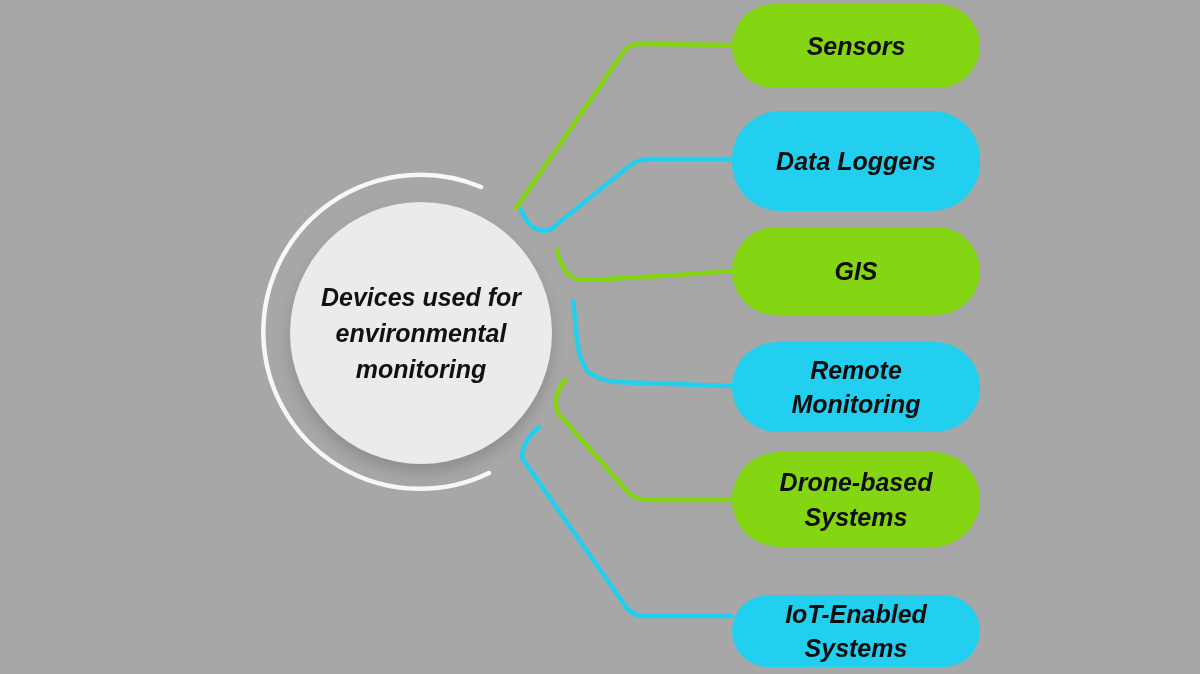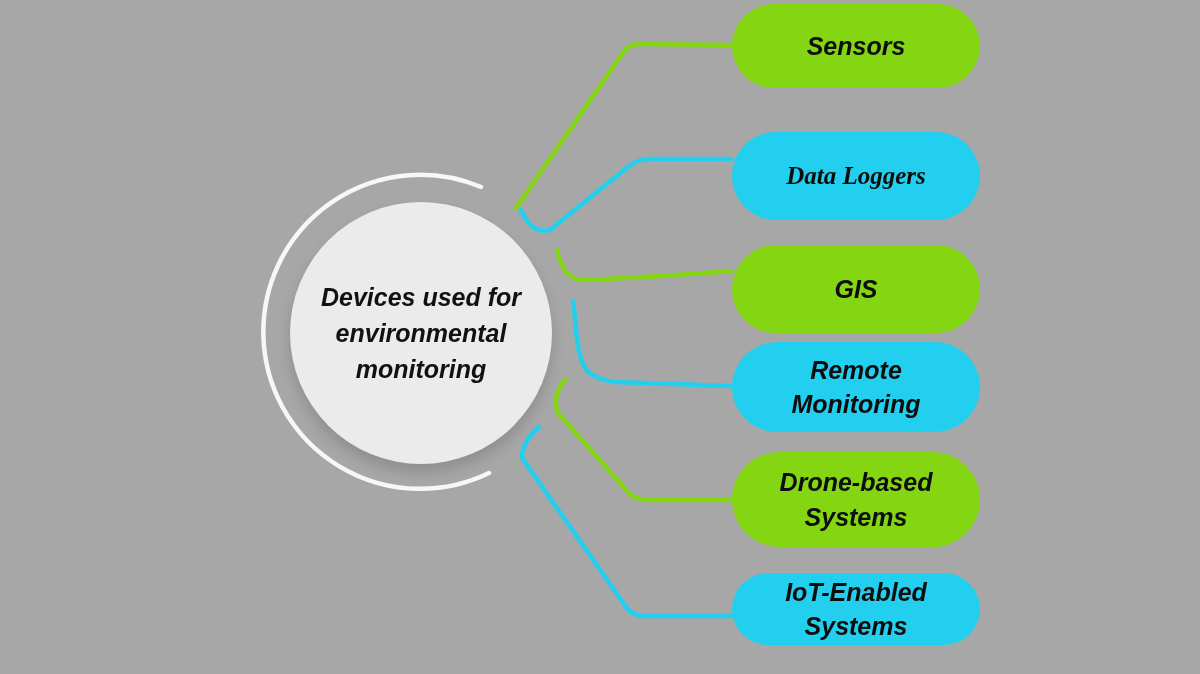--- a/index.html
+++ b/index.html
@@ -70,25 +70,25 @@
     box-sizing: border-box;
   }
   .pill .label {
     font-size: 25px;
     line-height: 1.38;
     font-weight: bold;
     font-style: italic;
     color: #0d0d0d;
   }
   .pill-sensors      { top: 4px;   height: 84px; }
-  .pill-data-loggers { top: 132px; height: 88px; font-family: Liberation Serif, serif; }
+  .pill-data-loggers { top: 111px; height: 100px; }
   .pill-gis          { top: 227px; height: 88px; }
   .pill-remote       { top: 342px; height: 90px; }
   .pill-drone        { top: 452px; height: 95px; }
-  .pill-iot          { top: 573px; height: 72px; }
+  .pill-iot          { top: 595px; height: 72px; }
 </style>
 </head>
 <body>
 
 <div class="stage" style="background: rgb(167, 167, 167);">
 
   <svg class="connectors" viewBox="0 0 1200 674" xmlns="http://www.w3.org/2000/svg">
     <path class="arc-path" d="M 481 187 A 157 157 0 1 0 489 473" stroke="#f7f7f7"></path>
     <path d="M 516 208 L 622 54 Q 628 44 640 44 L 732 45" stroke="#84d612"></path>
     <path d="M 521 210 C 527 224 535 233 550 230 L 629 166 Q 637 160 647 159 L 732 159" stroke="#23cfee"></path>
@@ -103,21 +103,21 @@
   </div>
 
   <div class="pill pill-sensors" style="background: rgb(132, 214, 18);">
     <div class="label">Sensors</div>
   </div>
 
   <div class="pill pill-data-loggers" style="background: rgb(35, 207, 238);">
     <div class="label">Data Loggers</div>
   </div>
 
-  <div class="pill pill-gis" style="background: rgb(132, 214, 18); margin-top: 18px;">
+  <div class="pill pill-gis" style="background: rgb(132, 214, 18);">
     <div class="label">GIS</div>
   </div>
 
   <div class="pill pill-drone" style="background: rgb(132, 214, 18);">
     <div class="label">Drone-based Systems</div>
   </div>
 
   <div class="pill pill-remote" style="background: rgb(35, 207, 238);">
     <div class="label">Remote Monitoring</div>
   </div>

